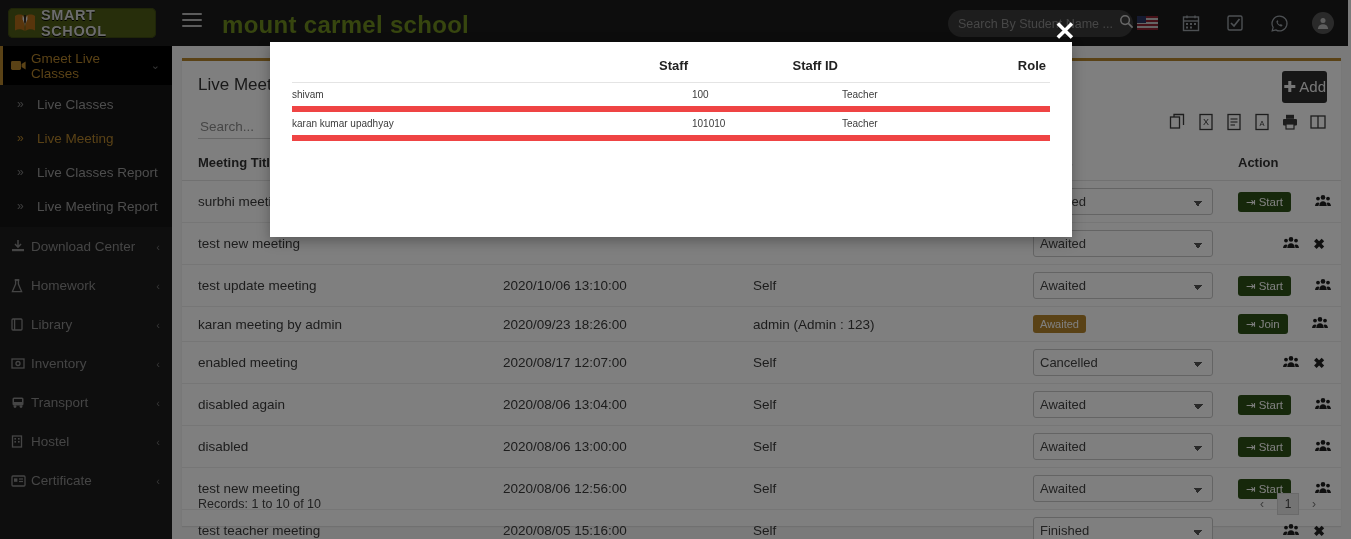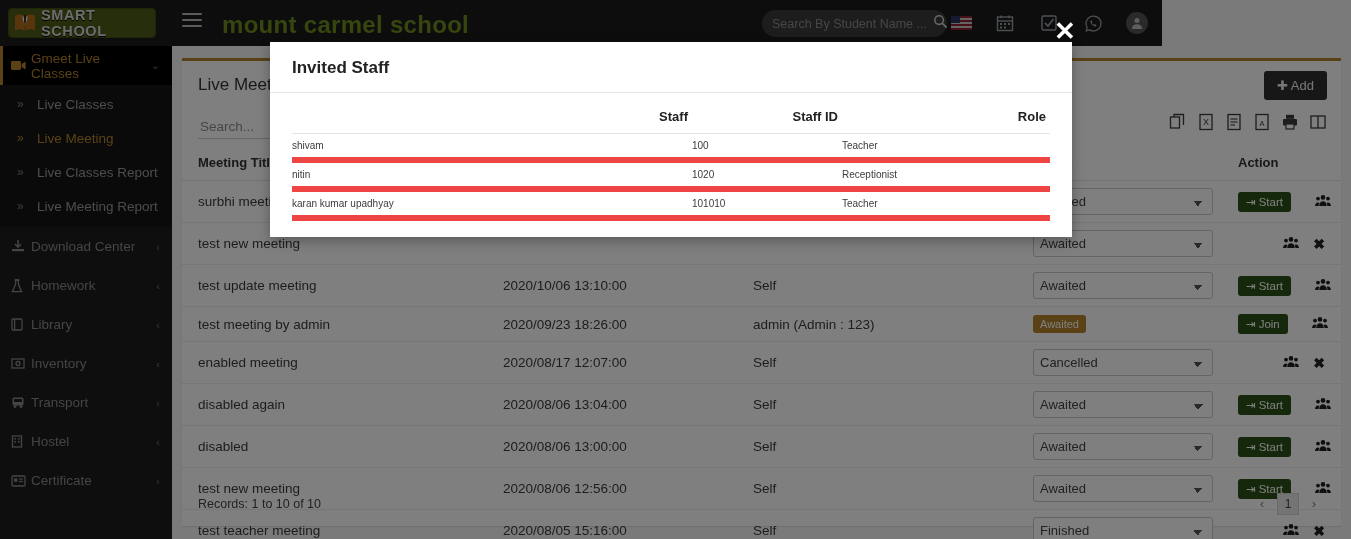--- a/index.html
+++ b/index.html
@@ -8,21 +8,21 @@
     overflow: hidden;
     font-family: "Liberation Sans", sans-serif;
     background: #ffffff;
   }
 
   
   #root { position: relative; width: 1351px; height: 539px; background:#f4f4f4; }
 
   
   .topbar {
-    position: absolute; top:0; left:0; width:1162px; height:46px;
+    position: absolute; top:0; left:0; width:1348px; height:46px;
     background:#1a1a1a; z-index: 5;
   }
   .logo-wrap {
     position:absolute; left:8px; top:8px; width:148px; height:30px;
     background:#4e5d17; border-radius:5px;
     display:flex; align-items:center; gap:5px; padding-left:6px;
     box-shadow: inset 0 0 0 1px #3e4a12;
   }
   .logo-book { width:22px; height:20px; position:relative; flex:0 0 auto; }
   .logo-text {
@@ -112,21 +112,21 @@
     margin:12px 10px 0 10px; background:#fff;
     border-top:3px solid #b4842c;
     box-shadow:0 1px 1px rgba(0,0,0,.08);
     height:468px; position:relative;
   }
   .panel-head { padding:14px 16px 8px 16px; position:relative; height:48px; }
   .panel-title { font-size:17px; color:#333; }
   .btn-add {
     position:absolute; right:14px; top:10px;
     background:#2f2f2f; color:#eee; border:none; border-radius:3px;
-    padding:7px 13px; font-size:13px; cursor:pointer;
+    padding:7px 1px; font-size:15px; cursor:pointer;
     font-family:"Liberation Sans", sans-serif;
   }
   .toolbar-icons {
     position:absolute; right:14px; top:52px;
     display:flex; gap:10px; align-items:center;
   }
   .tb-ico { width:18px; height:18px; cursor:pointer; color:#444; }
   .search-row { padding:6px 16px 0 16px; }
   .dt-search {
     border:none; border-bottom:1px solid #cfcfcf; outline:none;
@@ -528,21 +528,21 @@
                       <circle cx="8" cy="3.4" r="2.3" fill="#1e1e1e"></circle>
                       <circle cx="3" cy="4.6" r="1.9" fill="#1e1e1e"></circle>
                       <circle cx="13" cy="4.6" r="1.9" fill="#1e1e1e"></circle>
                       <path d="M4.2 12 C4.5 8.6 6.1 7.3 8 7.3 C9.9 7.3 11.5 8.6 11.8 12 Z" fill="#1e1e1e"></path>
                       <path d="M0 12 C0.3 9.4 1.4 8.4 3 8.4 C3.6 8.4 4.1 8.6 4.5 8.9 C3.9 9.7 3.6 10.8 3.5 12 Z" fill="#1e1e1e"></path>
                       <path d="M16 12 C15.7 9.4 14.6 8.4 13 8.4 C12.4 8.4 11.9 8.6 11.5 8.9 C12.1 9.7 12.4 10.8 12.5 12 Z" fill="#1e1e1e"></path>
                     </svg></span>
                 </span></td>
             </tr>
             <tr>
-              <td class="col-title">test meeting by admin</td>
+              <td class="col-title">karan meeting by admin</td>
               <td class="col-date">2020/09/23 18:26:00</td>
               <td class="col-by">admin (Admin : 123)</td>
               <td class="col-status"><span class="badge-awaited">Awaited</span></td>
               <td class="col-action"><span class="act-group">
                   <button class="btn-join"><span class="ji">⇥</span><span>Join</span></button>
                   <span class="ico-users"><svg width="16" height="13" viewBox="0 0 16 13">
                       <circle cx="8" cy="3.4" r="2.3" fill="#1e1e1e"></circle>
                       <circle cx="3" cy="4.6" r="1.9" fill="#1e1e1e"></circle>
                       <circle cx="13" cy="4.6" r="1.9" fill="#1e1e1e"></circle>
                       <path d="M4.2 12 C4.5 8.6 6.1 7.3 8 7.3 C9.9 7.3 11.5 8.6 11.8 12 Z" fill="#1e1e1e"></path>
@@ -647,44 +647,36 @@
           <span class="pg-btn">›</span>
         </span>
       </div>
 
     </div>
   </div>
 
   <div class="overlay"></div>
 
   <div class="modal">
-    <div class="modal-head">
-      <span class="modal-title">Invited Staff</span>
-    </div>
     <div class="modal-body">
       <table class="mt">
         <thead>
           <tr>
             <th class="mcol-staff"><span>Staff</span></th>
             <th class="mcol-id"><span>Staff ID</span></th>
             <th class="mcol-role"><span>Role</span></th>
           </tr>
         </thead>
         <tbody id="modal-tbody">
             <tr>
               <td class="mcol-staff">shivam</td>
               <td class="mcol-id">100</td>
               <td class="mcol-role">Teacher</td>
             </tr>
             <tr>
-              <td class="mcol-staff">nitin</td>
-              <td class="mcol-id">1020</td>
-              <td class="mcol-role">Receptionist</td>
-            </tr>
-            <tr>
               <td class="mcol-staff">karan kumar upadhyay</td>
               <td class="mcol-id">101010</td>
               <td class="mcol-role">Teacher</td>
             </tr>
           </tbody>
       </table>
     </div>
   </div>
 
   <span class="modal-close">✕</span>

